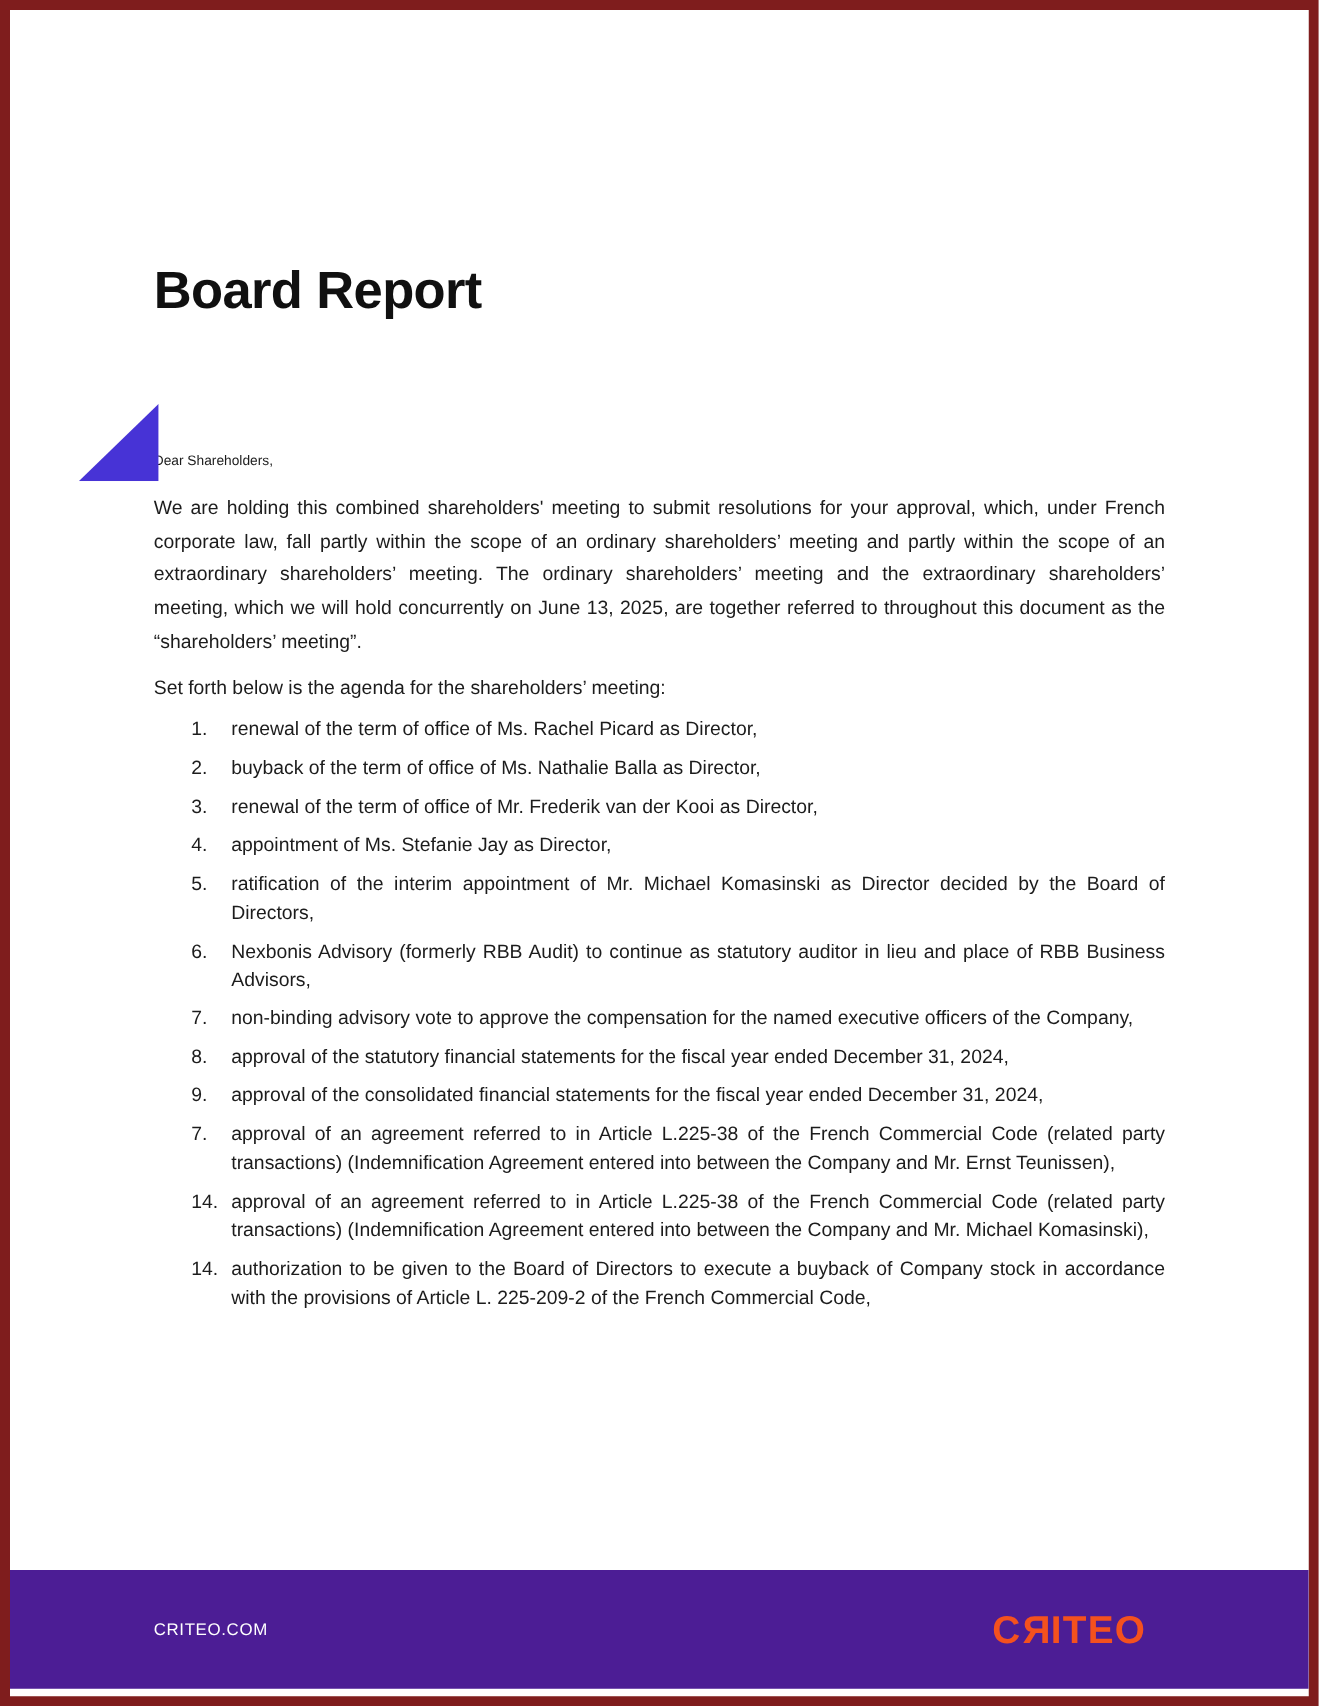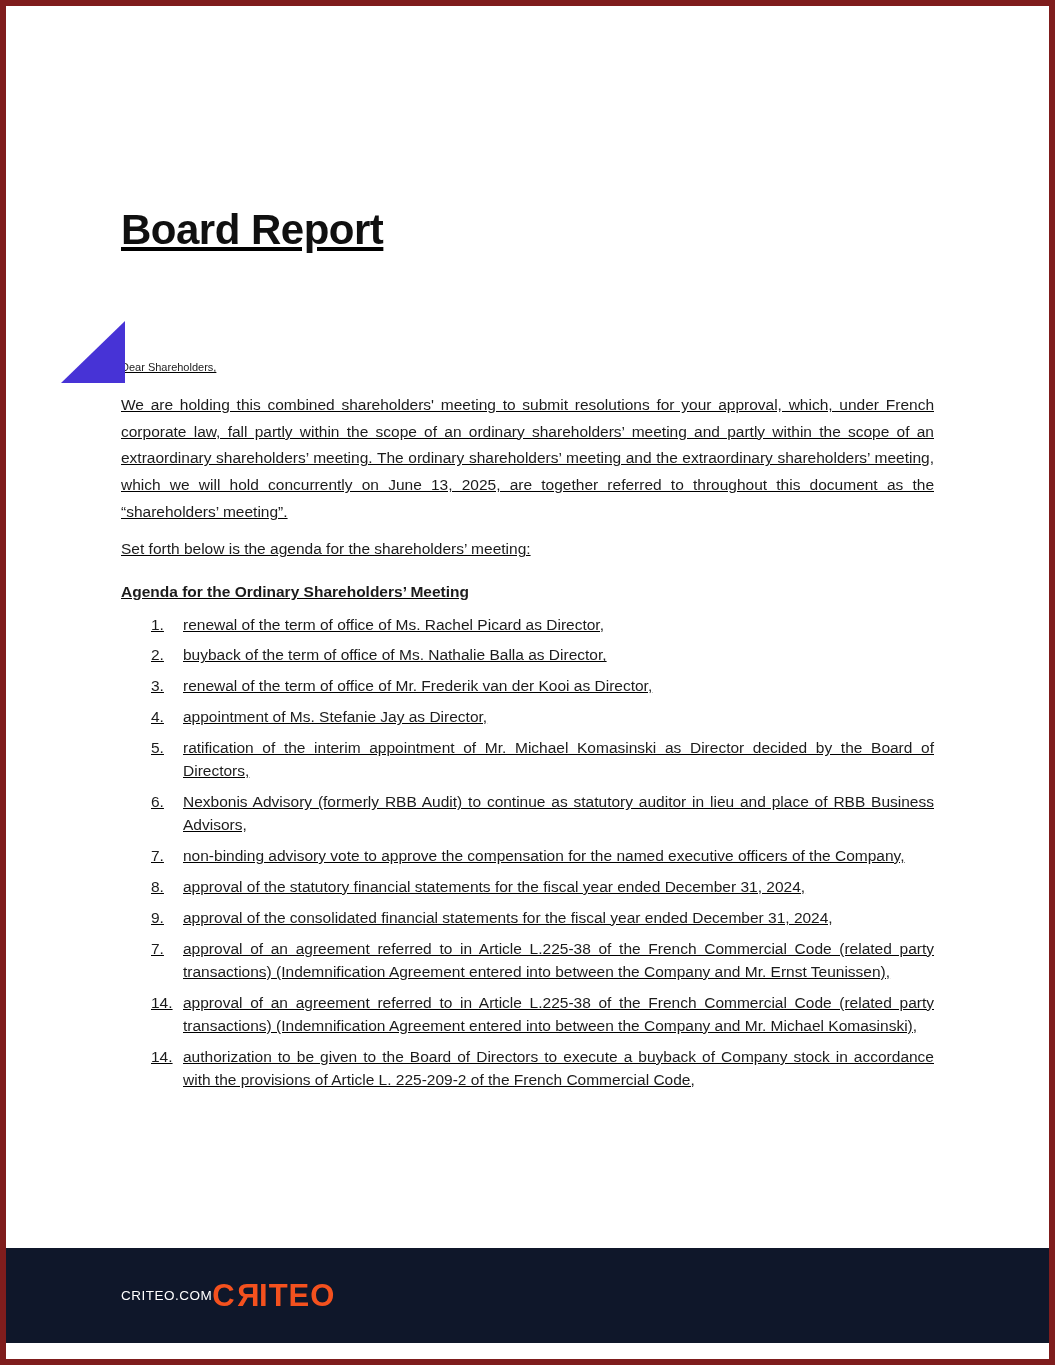--- a/index.html
+++ b/index.html
@@ -5,23 +5,22 @@
   * { margin: 0; padding: 0; box-sizing: border-box; }
   html, body { background: #e9e9e9; }
   body { font-family: "Liberation Sans", sans-serif; }
 
   .page {
     position: relative;
     width: 1055px;
     height: 1365px;
     margin: 0 auto;
     background: #ffffff;
-    border: 6px solid #7f1d1d;
+    border: 8px solid #7f1d1d;
     overflow: hidden;
-    text-decoration: underline;
   }
 
   .content {
     position: relative;
     padding: 0 115px;
     color: #1c1c1c;
   }
 
   .logo-triangle {
     position: absolute;
@@ -86,26 +85,26 @@
 
   li.agenda-item .txt {
     flex: 1 1 auto;
     text-align: justify;
   }
 
   .footer {
     position: absolute;
     left: 0;
     right: 0;
-    bottom: 16px;
+    bottom: 6px;
     height: 95px;
-    background: #0f172a;
+    background: #4c1d95;
     display: flex;
     align-items: center;
-    justify-content: flex-start;
+    justify-content: space-between;
     padding: 0 130px 0 115px;
   }
 
   .footer-site {
     color: #ffffff;
     font-size: 13.5px;
     letter-spacing: 0.5px;
     text-decoration: none;
   }
 
@@ -131,21 +130,20 @@
     <div class="logo-triangle"></div>
 
     <h1 class="doc-title">Board Report</h1>
 
     <p class="salutation">Dear Shareholders,</p>
 
     <p class="para">We are holding this combined shareholders' meeting to submit resolutions for your approval, which, under French corporate law, fall partly within the scope of an ordinary shareholders’ meeting and partly within the scope of an extraordinary shareholders’ meeting. The ordinary shareholders’ meeting and the extraordinary shareholders’ meeting, which we will hold concurrently on June 13, 2025, are together referred to throughout this document as the “shareholders’ meeting”.</p>
 
     <p class="lead">Set forth below is the agenda for the shareholders’ meeting:</p>
 
-    <p class="agenda-heading">Agenda for the Ordinary Shareholders’ Meeting</p>
 
     <ol class="agenda-list">
       <li class="agenda-item">
         <span class="num">1.</span>
         <span class="txt">renewal of the term of office of Ms. Rachel Picard as Director,</span>
       </li>
       <li class="agenda-item">
         <span class="num">2.</span>
         <span class="txt">buyback of the term of office of Ms. Nathalie Balla as Director,</span>
       </li>

